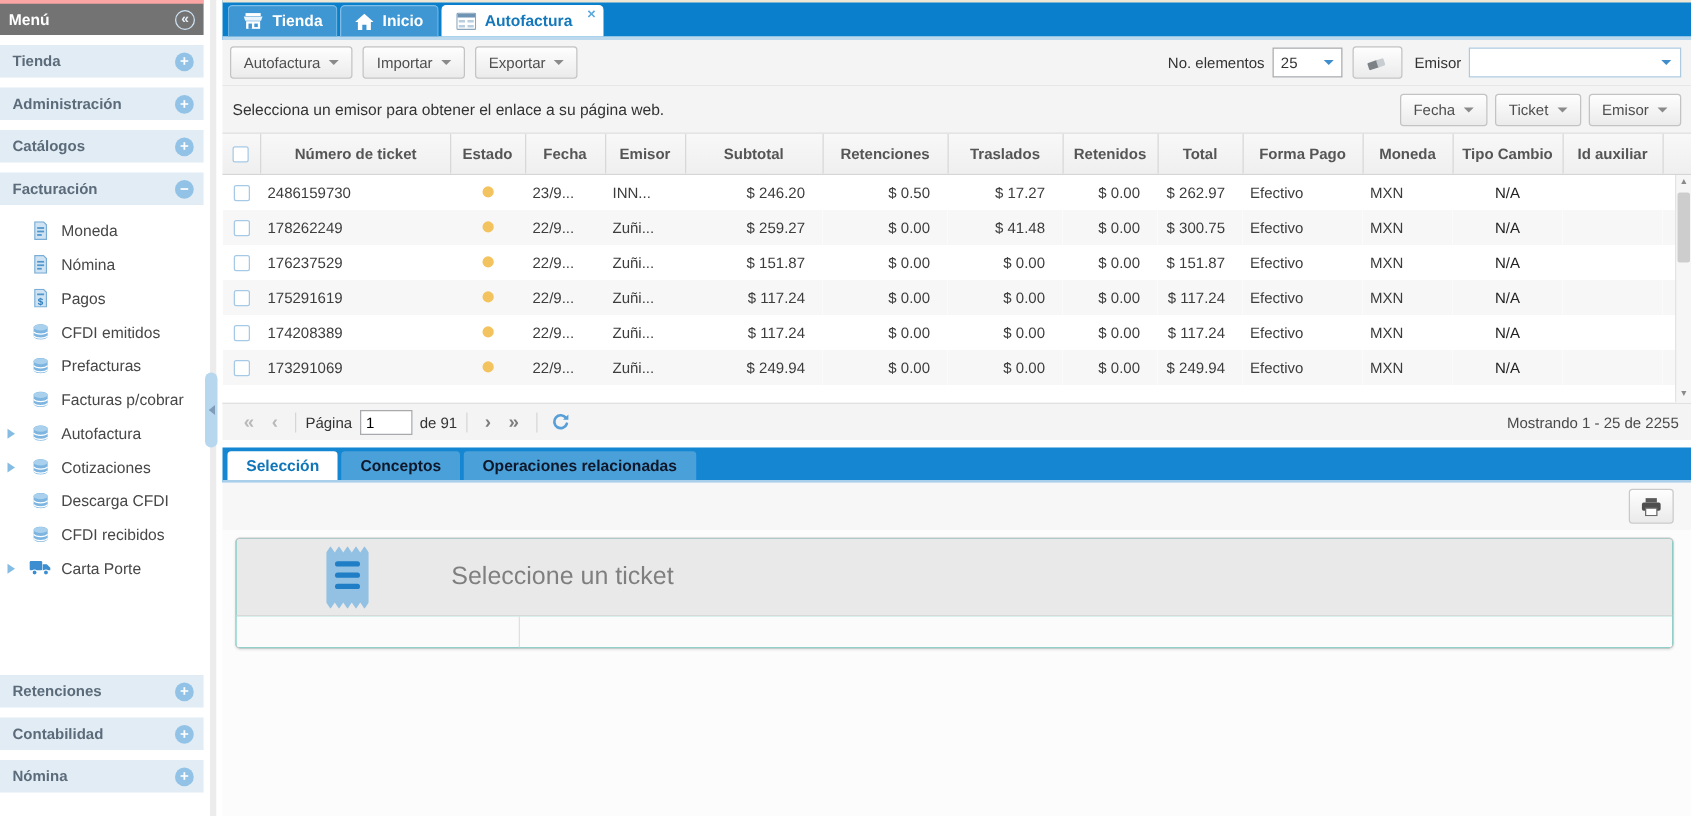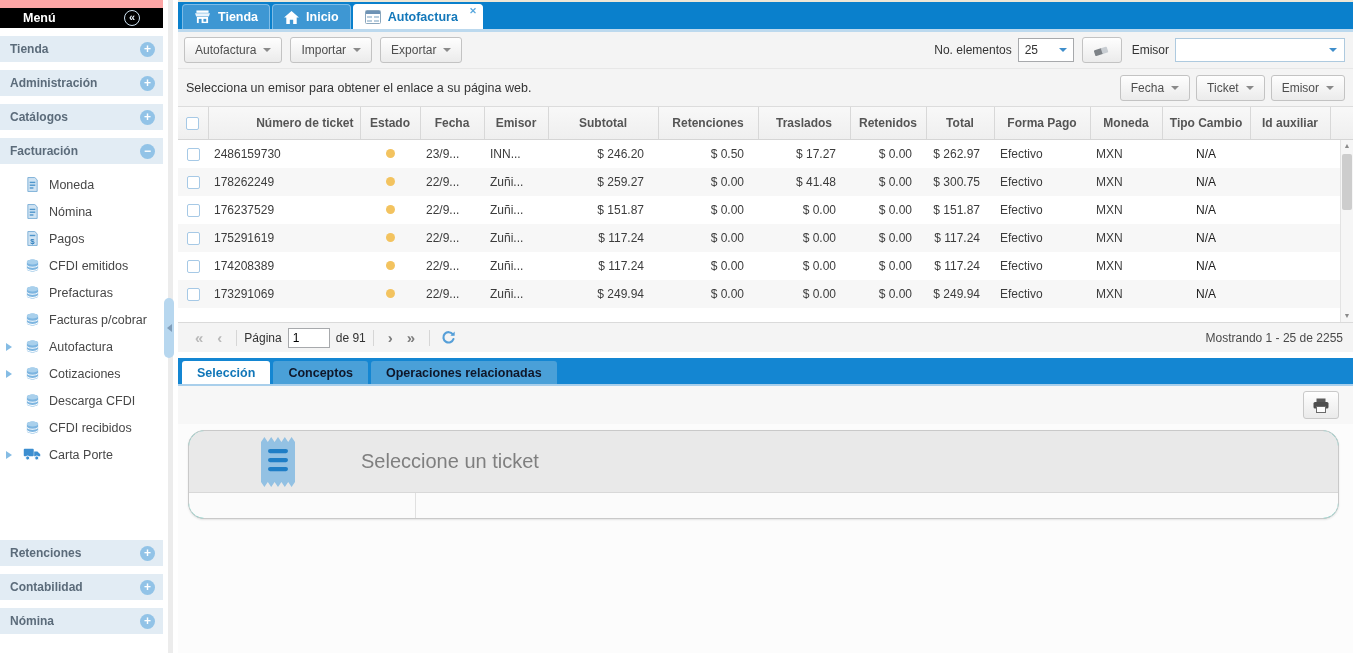--- a/index.html
+++ b/index.html
@@ -2,21 +2,21 @@
 <html><head>
 <meta charset="utf-8">
 <style>
 *{box-sizing:border-box;margin:0;padding:0}
 html,body{width:1353px;height:653px;overflow:hidden}
 body{font-family:"Liberation Sans",sans-serif;font-size:12px;color:#333;background:#fff}
 .app{position:relative;width:1353px;height:653px;background:#fff;overflow:hidden}
 
 
 .sidebar{position:absolute;left:0;top:0;width:163px;height:653px;background:#fff;display:flex;flex-direction:column}
-.sb-header{flex:0 0 28px;background:#000000;border-top:8px solid #fca5a5;color:#fff;font-weight:bold;display:flex;align-items:center;padding:0 23px;font-size:12.5px}
+.sb-header{flex:0 0 28px;background:#737373;border-top:3px solid #fca5a5;color:#fff;font-weight:bold;display:flex;align-items:center;padding:0 7px;font-size:12.5px}
 .sb-header .sp{flex:1}
 .collapse-ic{width:16px;height:16px;border:1.5px solid #cfe3f3;border-radius:50%;color:#eaf4fc;font-size:11px;line-height:12px;text-align:center;font-weight:bold;cursor:pointer}
 .acc{height:26px;background:#e2ecf4;margin-top:8px;display:flex;align-items:center;padding:0 8px 0 10px;cursor:pointer}
 .acc-label{flex:1;font-weight:bold;color:#5b6b7a;font-size:12px}
 .acc-toggle{width:15px;height:15px;background:#92c3e7;border-radius:50%;color:#fff;font-weight:bold;font-size:12px;line-height:14px;text-align:center}
 .sublist{padding:7px 0 4px;background:#fff}
 .subitem{height:27px;display:flex;align-items:center;cursor:pointer}
 .tree-arrow{width:0;height:0;border-top:4px solid transparent;border-bottom:4px solid transparent;border-left:6px solid #85bce4;margin-left:6px;flex:0 0 auto}
 .tree-arrow.invis{visibility:hidden}
 .subicon{width:18px;margin-left:11px;display:inline-flex;justify-content:center;flex:0 0 auto}
@@ -60,21 +60,21 @@
 .filters{margin-left:auto;display:flex}
 .filters .btn{margin-right:6px}
 .filters .btn:last-child{margin-right:0}
 
 
 .ghead{flex:0 0 34px;background:linear-gradient(#f8f8f8,#efefef);border-top:1px solid #dcdcdc;border-bottom:1px solid #d5d5d5;overflow:hidden}
 table{border-collapse:collapse;table-layout:fixed}
 .ghead table{width:100%;height:32px}
 .ghead th{font-weight:bold;color:#555;font-size:12px;border-right:1px solid #d8d8d8;padding:0 6px;text-align:center;cursor:pointer;white-space:nowrap;overflow:hidden}
 .ghead th.last{border-right:none}
-.ghead th.align-left{text-align:right;padding-left:7px}
+.ghead th.align-left{text-align:center;padding-left:7px}
 .gbody{flex:0 0 182px;position:relative;background:#fff;overflow:hidden}
 .gbody table{width:1162px}
 .grid-row{height:28px;cursor:pointer}
 .grid-row:nth-child(even){background:#f7f7f7}
 .cell{padding:0 6px;font-size:12px;color:#3c3c3c;white-space:nowrap;overflow:hidden}
 .cell.align-right{text-align:right;padding-right:14px}
 .cell.align-center{text-align:center}
 .cell-cb,.col-cb{text-align:center}
 .cb{width:13px;height:13px;border:1px solid #a6c9e6;border-radius:2px;background:#fff;display:inline-block;vertical-align:middle;cursor:pointer}
 .dot{width:9px;height:9px;border-radius:50%;background:#f3c35f;display:inline-block}
@@ -97,21 +97,21 @@
 
 
 .dtabbar{flex:0 0 28px;background:#1486d2;border-bottom:2px solid #a9cfeb;display:flex;align-items:flex-end;padding-left:4px}
 .dtab{height:23px;display:flex;align-items:center;padding:0 15px;margin-right:3px;border-radius:3px 3px 0 0;background:#4aa0d8;color:#0f172a;font-weight:bold;font-size:12.5px;cursor:pointer}
 .dtab.active{background:#fff;color:#1076b8}
 .dtoolbar{flex:0 0 38px;background:#f7f7f7;display:flex;align-items:center;justify-content:flex-end;padding:0 14px}
 .print-btn{width:36px;height:28px;display:inline-flex;align-items:center;justify-content:center;background:linear-gradient(#fefefe,#eaeaea);border:1px solid #c9c9c9;border-radius:3px;cursor:pointer}
 
 
 .dcontent{flex:1 1 auto;background:#fcfcfc;padding:6px 14px 0 10px}
-.ticket-box{border:1px solid #c9c9c9;border-radius:16px;background:#14b8a6;overflow:hidden;box-shadow:0 1px 2px rgba(0,0,0,.10)}
+.ticket-box{border:1px solid #c9c9c9;border-radius:4px;background:#14b8a6;overflow:hidden;box-shadow:0 1px 2px rgba(0,0,0,.10)}
 .banner{height:62px;background:#e9e9e9;border-bottom:1px solid #d8d8d8;display:flex;align-items:center}
 .banner .ticon{margin-left:72px;display:inline-flex}
 .banner .btext{margin-left:66px;font-size:20px;color:#7f7f7f}
 .brow{height:25px;background:#fbfbfb;display:flex}
 .brow .c1{width:227px;border-right:1px solid #e0e0e0}
 .brow .c2{flex:1}
 </style>
 </head>
 <body>
 

